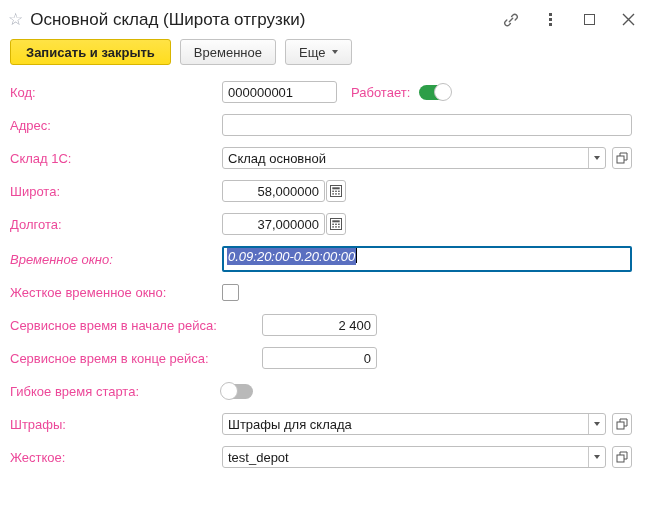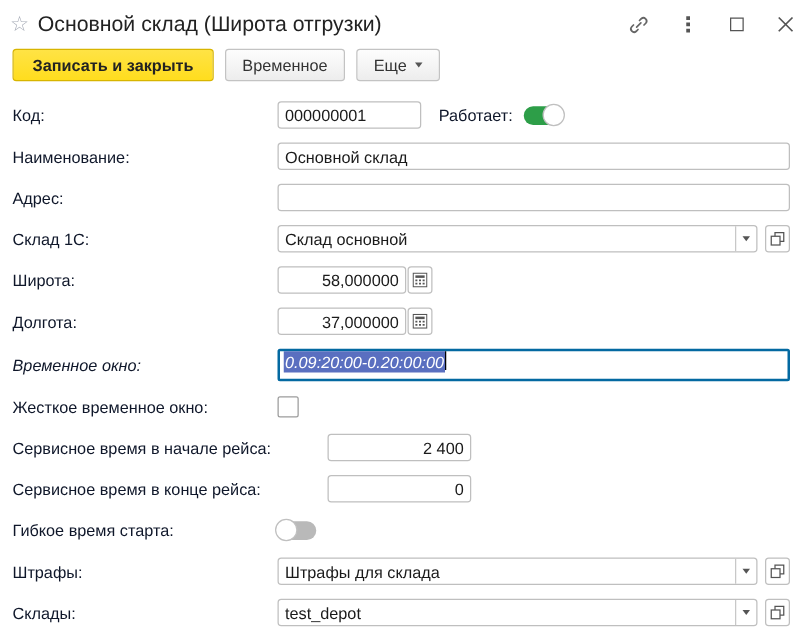--- a/index.html
+++ b/index.html
@@ -24,21 +24,21 @@
   .btn-primary { background:linear-gradient(#ffe345,#ffdd1e); border:1px solid #d8b500;
                  font-weight:bold; color:#222; padding:0 15px; }
   .btn + .btn { margin-left:9px; }
   .btn-more { margin-left:auto;align-items:center; }
   .tri { width:0; height:0; border-left:3.5px solid transparent; border-right:3.5px solid transparent;
          border-top:4px solid #555; display:inline-block; margin-left:7px; }
 
   
   .form { padding:6px 16px 0 10px; }
   .row { display:flex; align-items:center; height:22px; margin-bottom:11px; }
-  .lbl { width:212px; flex:none; font-size:13px; color:#0f172a; white-space:nowrap; }
+  .lbl { width:212px; flex:none; font-size:13px; color:#ec4899; white-space:nowrap; }
   .inp { height:22px; border:1px solid #bfbfbf; border-radius:3px; background:#fff;
          font-family:"Liberation Sans",sans-serif; font-size:13px; color:#1a1a1a;
          padding:0 5px; outline:none; }
   .inp.num { text-align:right; }
   .w-code { width:115px; }
   .w-full { width:410px; }
   .w-geo  { width:103px; }
   .w-num  { width:115px;margin-left:40px; }
 
   
@@ -119,24 +119,20 @@
 
   <div class="row">
     <div class="lbl">Код:</div>
     <input class="inp w-code" value="000000001" style="">
     <div class="lbl works-lbl">Работает:</div>
     <span class="toggle on">
         <span class="knob"></span>
       </span>
   </div>
 
-  <div class="row">
-    <div class="lbl">Наименование:</div>
-    <input class="inp w-full" value="Основной склад" style="">
-  </div>
 
   <div class="row">
     <div class="lbl">Адрес:</div>
     <input class="inp w-full" value="" style="">
   </div>
 
   <div class="row">
     <div class="lbl">Склад 1С:</div>
     <span class="combo">
       <input value="Склад основной" style="">
@@ -226,21 +222,21 @@
     </span>
     <span class="sq-btn">
       <svg width="12" height="12" viewBox="0 0 12 12" fill="none" stroke="#555">
         <rect x="1" y="4" width="7" height="7"></rect>
         <path d="M4 4V1h7v7H8"></path>
       </svg>
     </span>
   </div>
 
   <div class="row" style="margin-top:4px;">
-    <div class="lbl">Склады:</div>
+    <div class="lbl">Жесткое:</div>
     <span class="combo">
       <input value="test_depot" style="">
       <span class="dd">
           <span class="tri"></span>
         </span>
     </span>
     <span class="sq-btn">
       <svg width="12" height="12" viewBox="0 0 12 12" fill="none" stroke="#555">
         <rect x="1" y="4" width="7" height="7"></rect>
         <path d="M4 4V1h7v7H8"></path>

